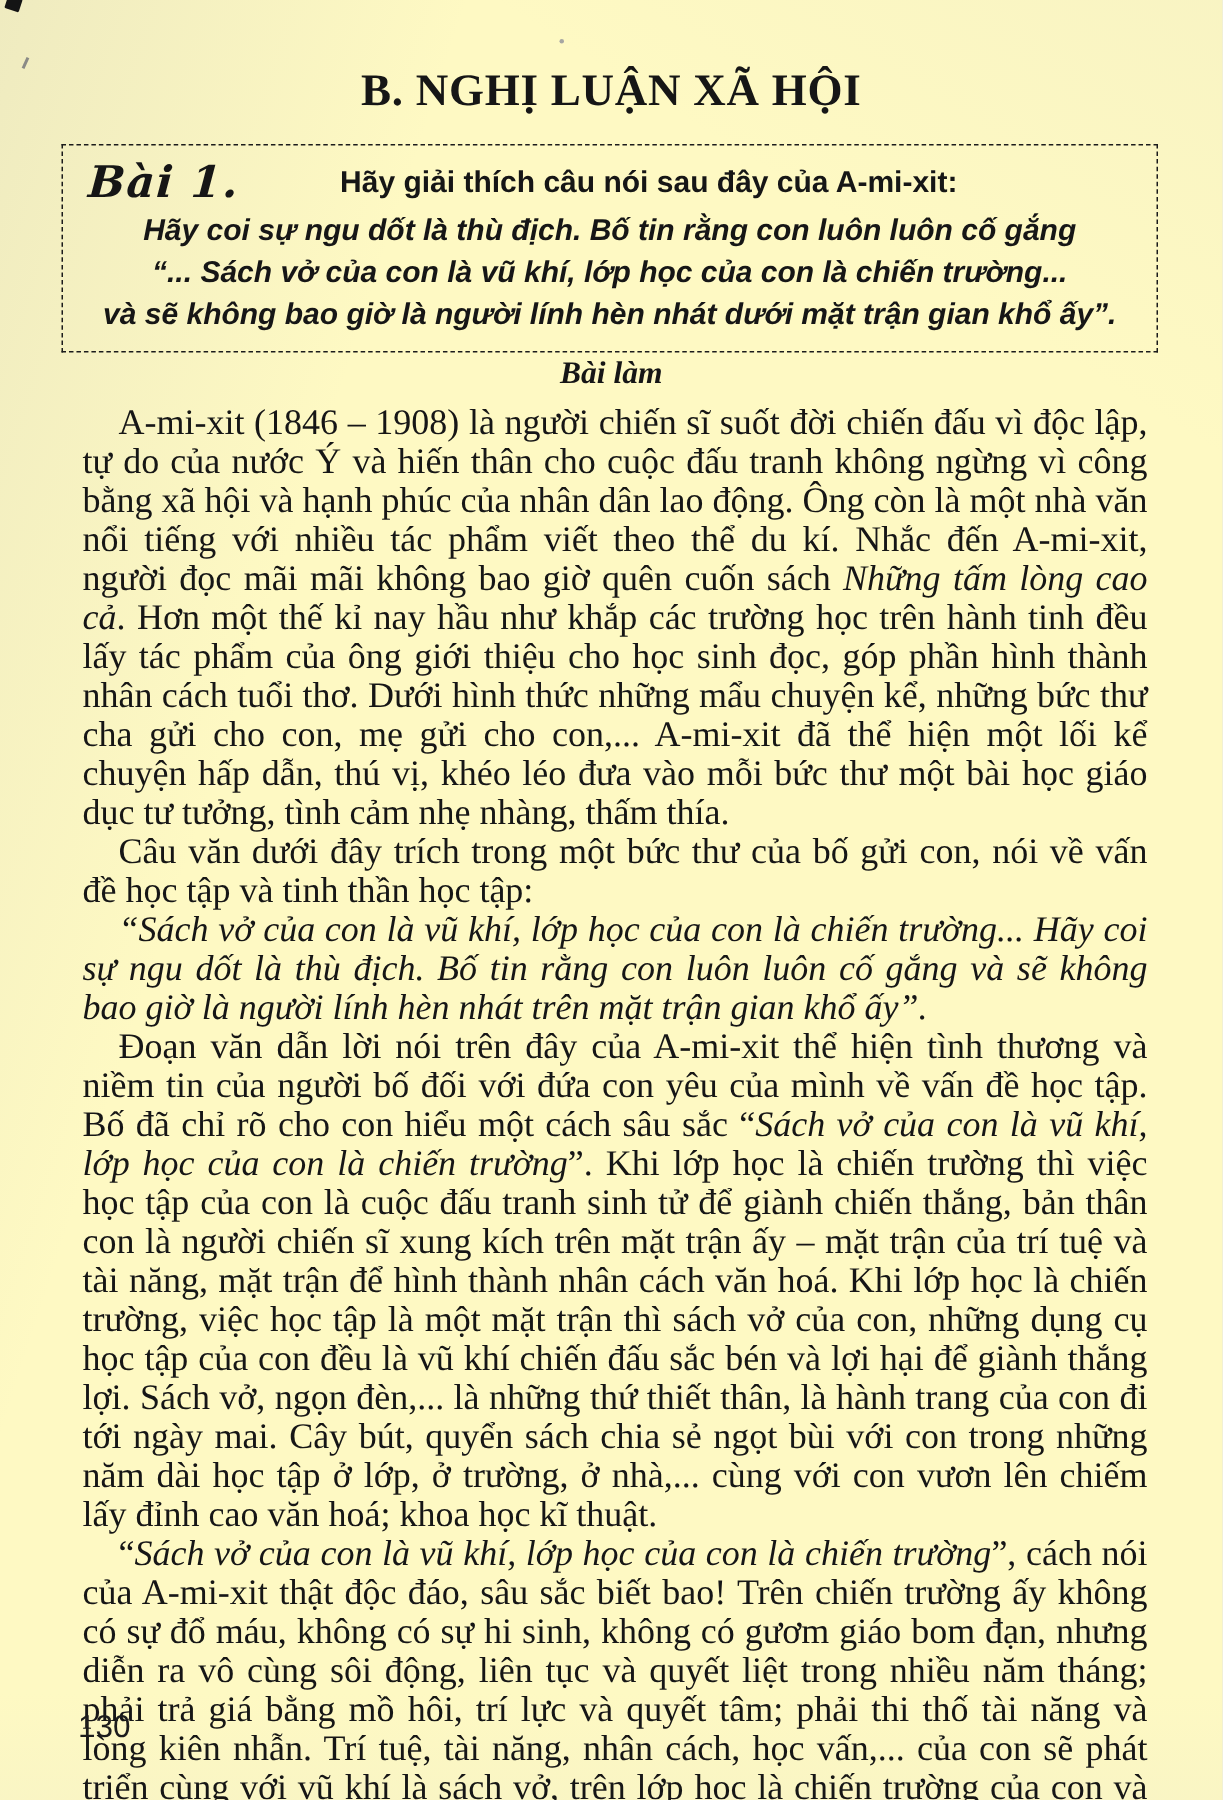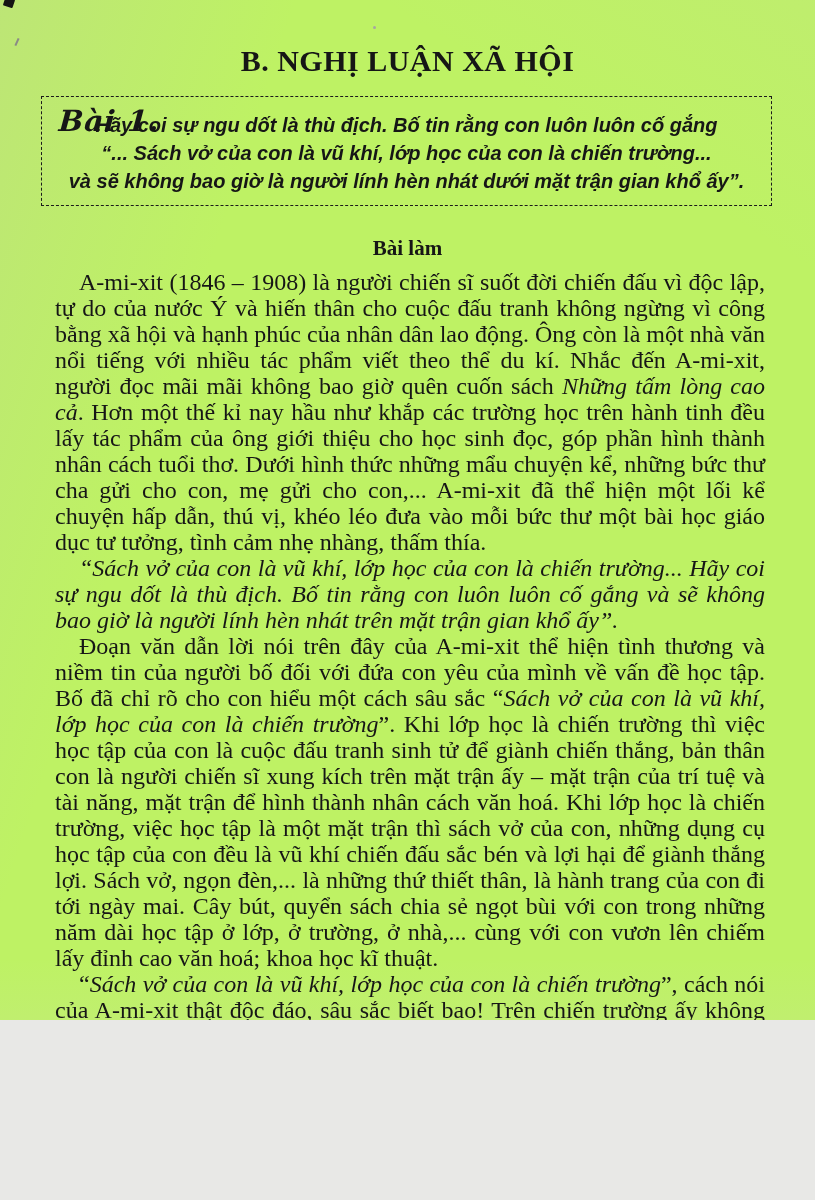--- a/index.html
+++ b/index.html
@@ -1,20 +1,20 @@
 <!DOCTYPE html>
 <html lang="vi"><head>
 <meta charset="utf-8">
 <style>
   html,body{margin:0;padding:0;background:#e8e8e6;}
   .page{
     position:relative;
-    width:815px;height:1020px;
+    width:815px;height:1200px;
     margin:0 auto;
-    background:#bef264;
+    background:#fef9c3;
     color:#161616;
     overflow:hidden;
     font-family:"Liberation Serif", serif;
   }
   
   .page::before{
     content:"";position:absolute;inset:0;pointer-events:none;
     background:
       linear-gradient(108deg, rgba(185,185,180,0.22) 0%, rgba(255,255,255,0) 26%),
       linear-gradient(212deg, rgba(200,200,195,0.10) 0%, rgba(255,255,255,0) 18%),
@@ -52,21 +52,21 @@
   }
   .box-quote{
     margin-top:5px;
     text-align:center;
     font-family:"Liberation Sans", sans-serif;
     font-weight:bold;font-style:italic;font-size:20px;line-height:28px;
   }
   .essay-heading{
     position:absolute;top:236px;left:0;right:0;
     text-align:center;
-    font-weight:bold;font-size:21px;
+    font-weight:bold;font-style:italic;font-size:21px;
     font-family:"Liberation Serif", serif;
   }
   .essay{
     position:absolute;left:55px;top:269px;width:710px;
     font-size:24px;line-height:26px;
     text-align:justify;
   }
   .essay p{margin:0;text-indent:24px;}
   .essay .it{font-style:italic;}
   .page-number{
@@ -80,30 +80,32 @@
 
 <div class="page">
   <span class="speck1"></span>
   <span class="mark1"></span>
   <span class="dot1"></span>
 
   <div class="section-title">B. NGHỊ LUẬN XÃ HỘI</div>
 
   <div class="exercise-box">
     <span class="box-label">Bài 1.</span>
+    <div class="box-prompt">Hãy giải thích câu nói sau đây của A-mi-xit:</div>
     <div class="box-quote">
       <div>Hãy coi sự ngu dốt là thù địch. Bố tin rằng con luôn luôn cố gắng</div>
       <div>“... Sách vở của con là vũ khí, lớp học của con là chiến trường...</div>
       <div>và sẽ không bao giờ là người lính hèn nhát dưới mặt trận gian khổ ấy”.</div>
     </div>
   </div>
 
   <div class="essay-heading">Bài làm</div>
 
   <div class="essay">
       <p><span>A-mi-xit (1846 – 1908) là người chiến sĩ suốt đời chiến đấu vì độc lập, tự do của nước Ý và hiến thân cho cuộc đấu tranh không ngừng vì công bằng xã hội và hạnh phúc của nhân dân lao động. Ông còn là một nhà văn nổi tiếng với nhiều tác phẩm viết theo thể du kí. Nhắc đến A-mi-xit, người đọc mãi mãi không bao giờ quên cuốn sách </span><span class="it">Những tấm lòng cao cả</span><span>. Hơn một thế kỉ nay hầu như khắp các trường học trên hành tinh đều lấy tác phẩm của ông giới thiệu cho học sinh đọc, góp phần hình thành nhân cách tuổi thơ. Dưới hình thức những mẩu chuyện kể, những bức thư cha gửi cho con, mẹ gửi cho con,... A-mi-xit đã thể hiện một lối kể chuyện hấp dẫn, thú vị, khéo léo đưa vào mỗi bức thư một bài học giáo dục tư tưởng, tình cảm nhẹ nhàng, thấm thía.</span></p>
+      <p><span>Câu văn dưới đây trích trong một bức thư của bố gửi con, nói về vấn đề học tập và tinh thần học tập:</span></p>
       <p><span class="it">“Sách vở của con là vũ khí, lớp học của con là chiến trường... Hãy coi sự ngu dốt là thù địch. Bố tin rằng con luôn luôn cố gắng và sẽ không bao giờ là người lính hèn nhát trên mặt trận gian khổ ấy”.</span></p>
       <p><span>Đoạn văn dẫn lời nói trên đây của A-mi-xit thể hiện tình thương và niềm tin của người bố đối với đứa con yêu của mình về vấn đề học tập. Bố đã chỉ rõ cho con hiểu một cách sâu sắc “</span><span class="it">Sách vở của con là vũ khí, lớp học của con là chiến trường</span><span>”. Khi lớp học là chiến trường thì việc học tập của con là cuộc đấu tranh sinh tử để giành chiến thắng, bản thân con là người chiến sĩ xung kích trên mặt trận ấy – mặt trận của trí tuệ và tài năng, mặt trận để hình thành nhân cách văn hoá. Khi lớp học là chiến trường, việc học tập là một mặt trận thì sách vở của con, những dụng cụ học tập của con đều là vũ khí chiến đấu sắc bén và lợi hại để giành thắng lợi. Sách vở, ngọn đèn,... là những thứ thiết thân, là hành trang của con đi tới ngày mai. Cây bút, quyển sách chia sẻ ngọt bùi với con trong những năm dài học tập ở lớp, ở trường, ở nhà,... cùng với con vươn lên chiếm lấy đỉnh cao văn hoá; khoa học kĩ thuật.</span></p>
       <p><span>“</span><span class="it">Sách vở của con là vũ khí, lớp học của con là chiến trường</span><span>”, cách nói của A-mi-xit thật độc đáo, sâu sắc biết bao! Trên chiến trường ấy không có sự đổ máu, không có sự hi sinh, không có gươm giáo bom đạn, nhưng diễn ra vô cùng sôi động, liên tục và quyết liệt trong nhiều năm tháng; phải trả giá bằng mồ hôi, trí lực và quyết tâm; phải thi thố tài năng và lòng kiên nhẫn. Trí tuệ, tài năng, nhân cách, học vấn,... của con sẽ phát triển cùng với vũ khí là sách vở, trên lớp học là chiến trường của con và các bạn con. Qua đó, A-mi-xit muốn nhắc nhở mỗi chúng ta phải cần cù, chăm chỉ</span></p>
     </div>
 
   <div class="page-number">130</div>
 </div>
 
 </body></html>

